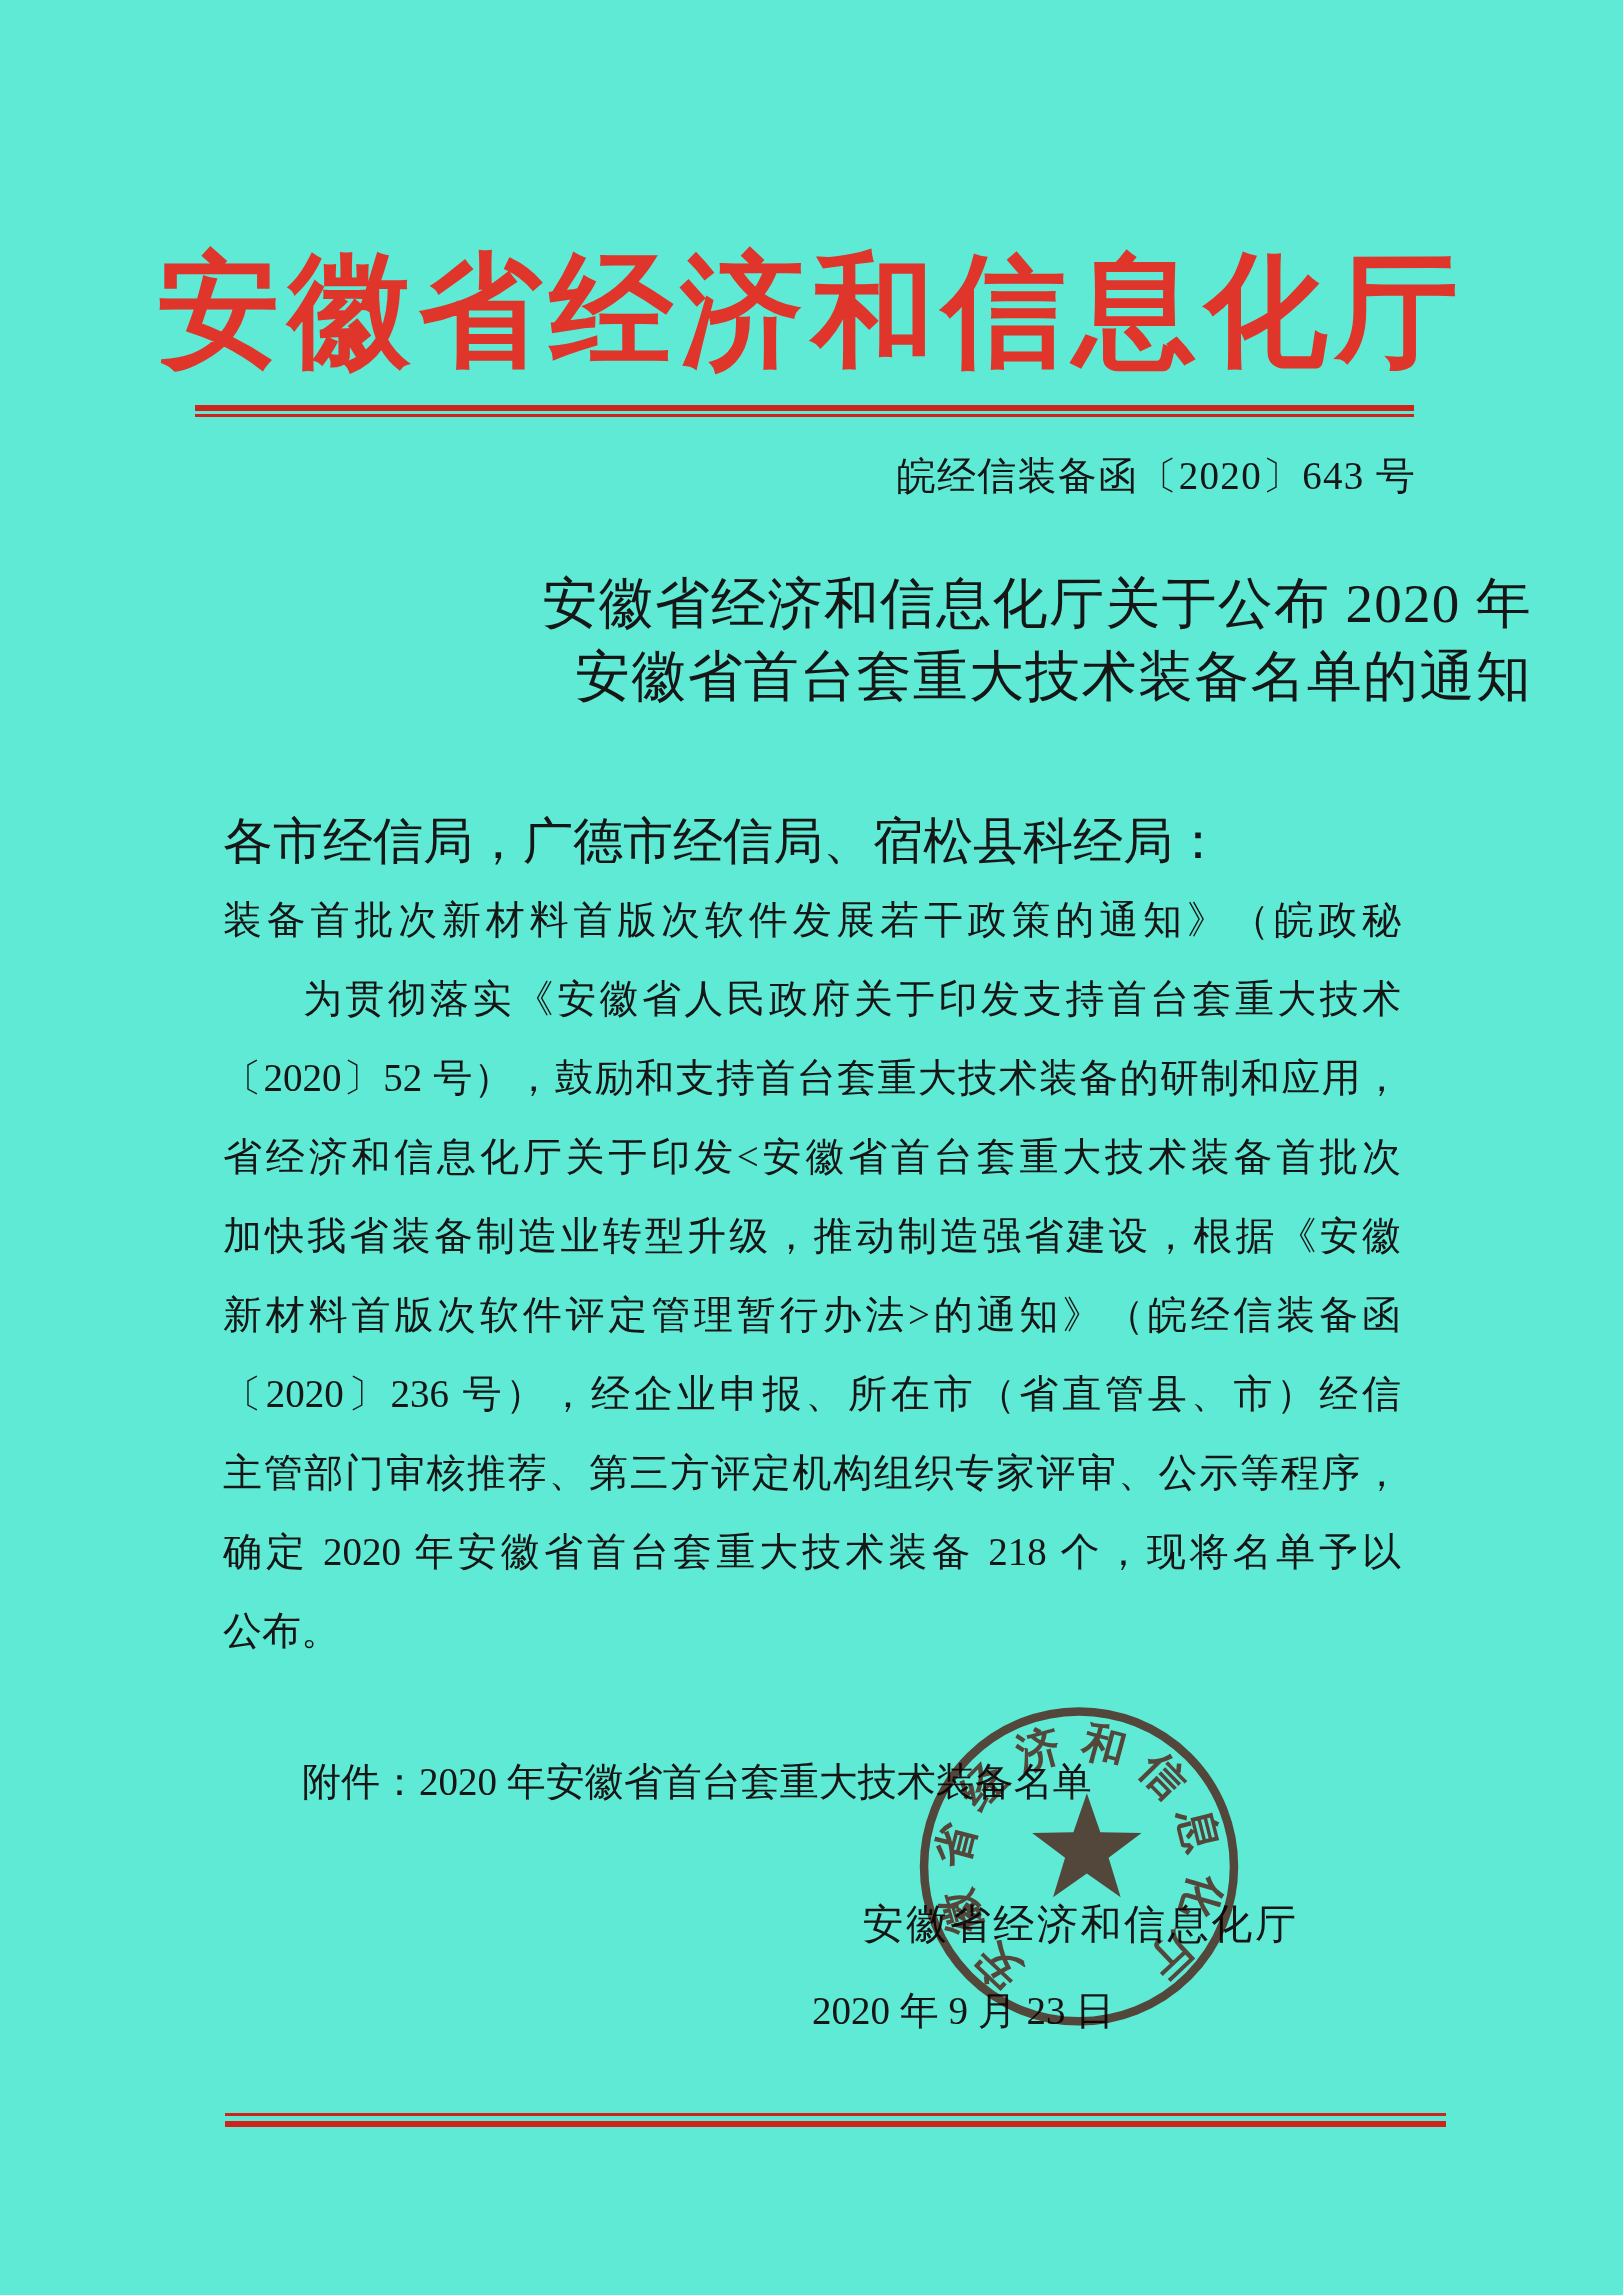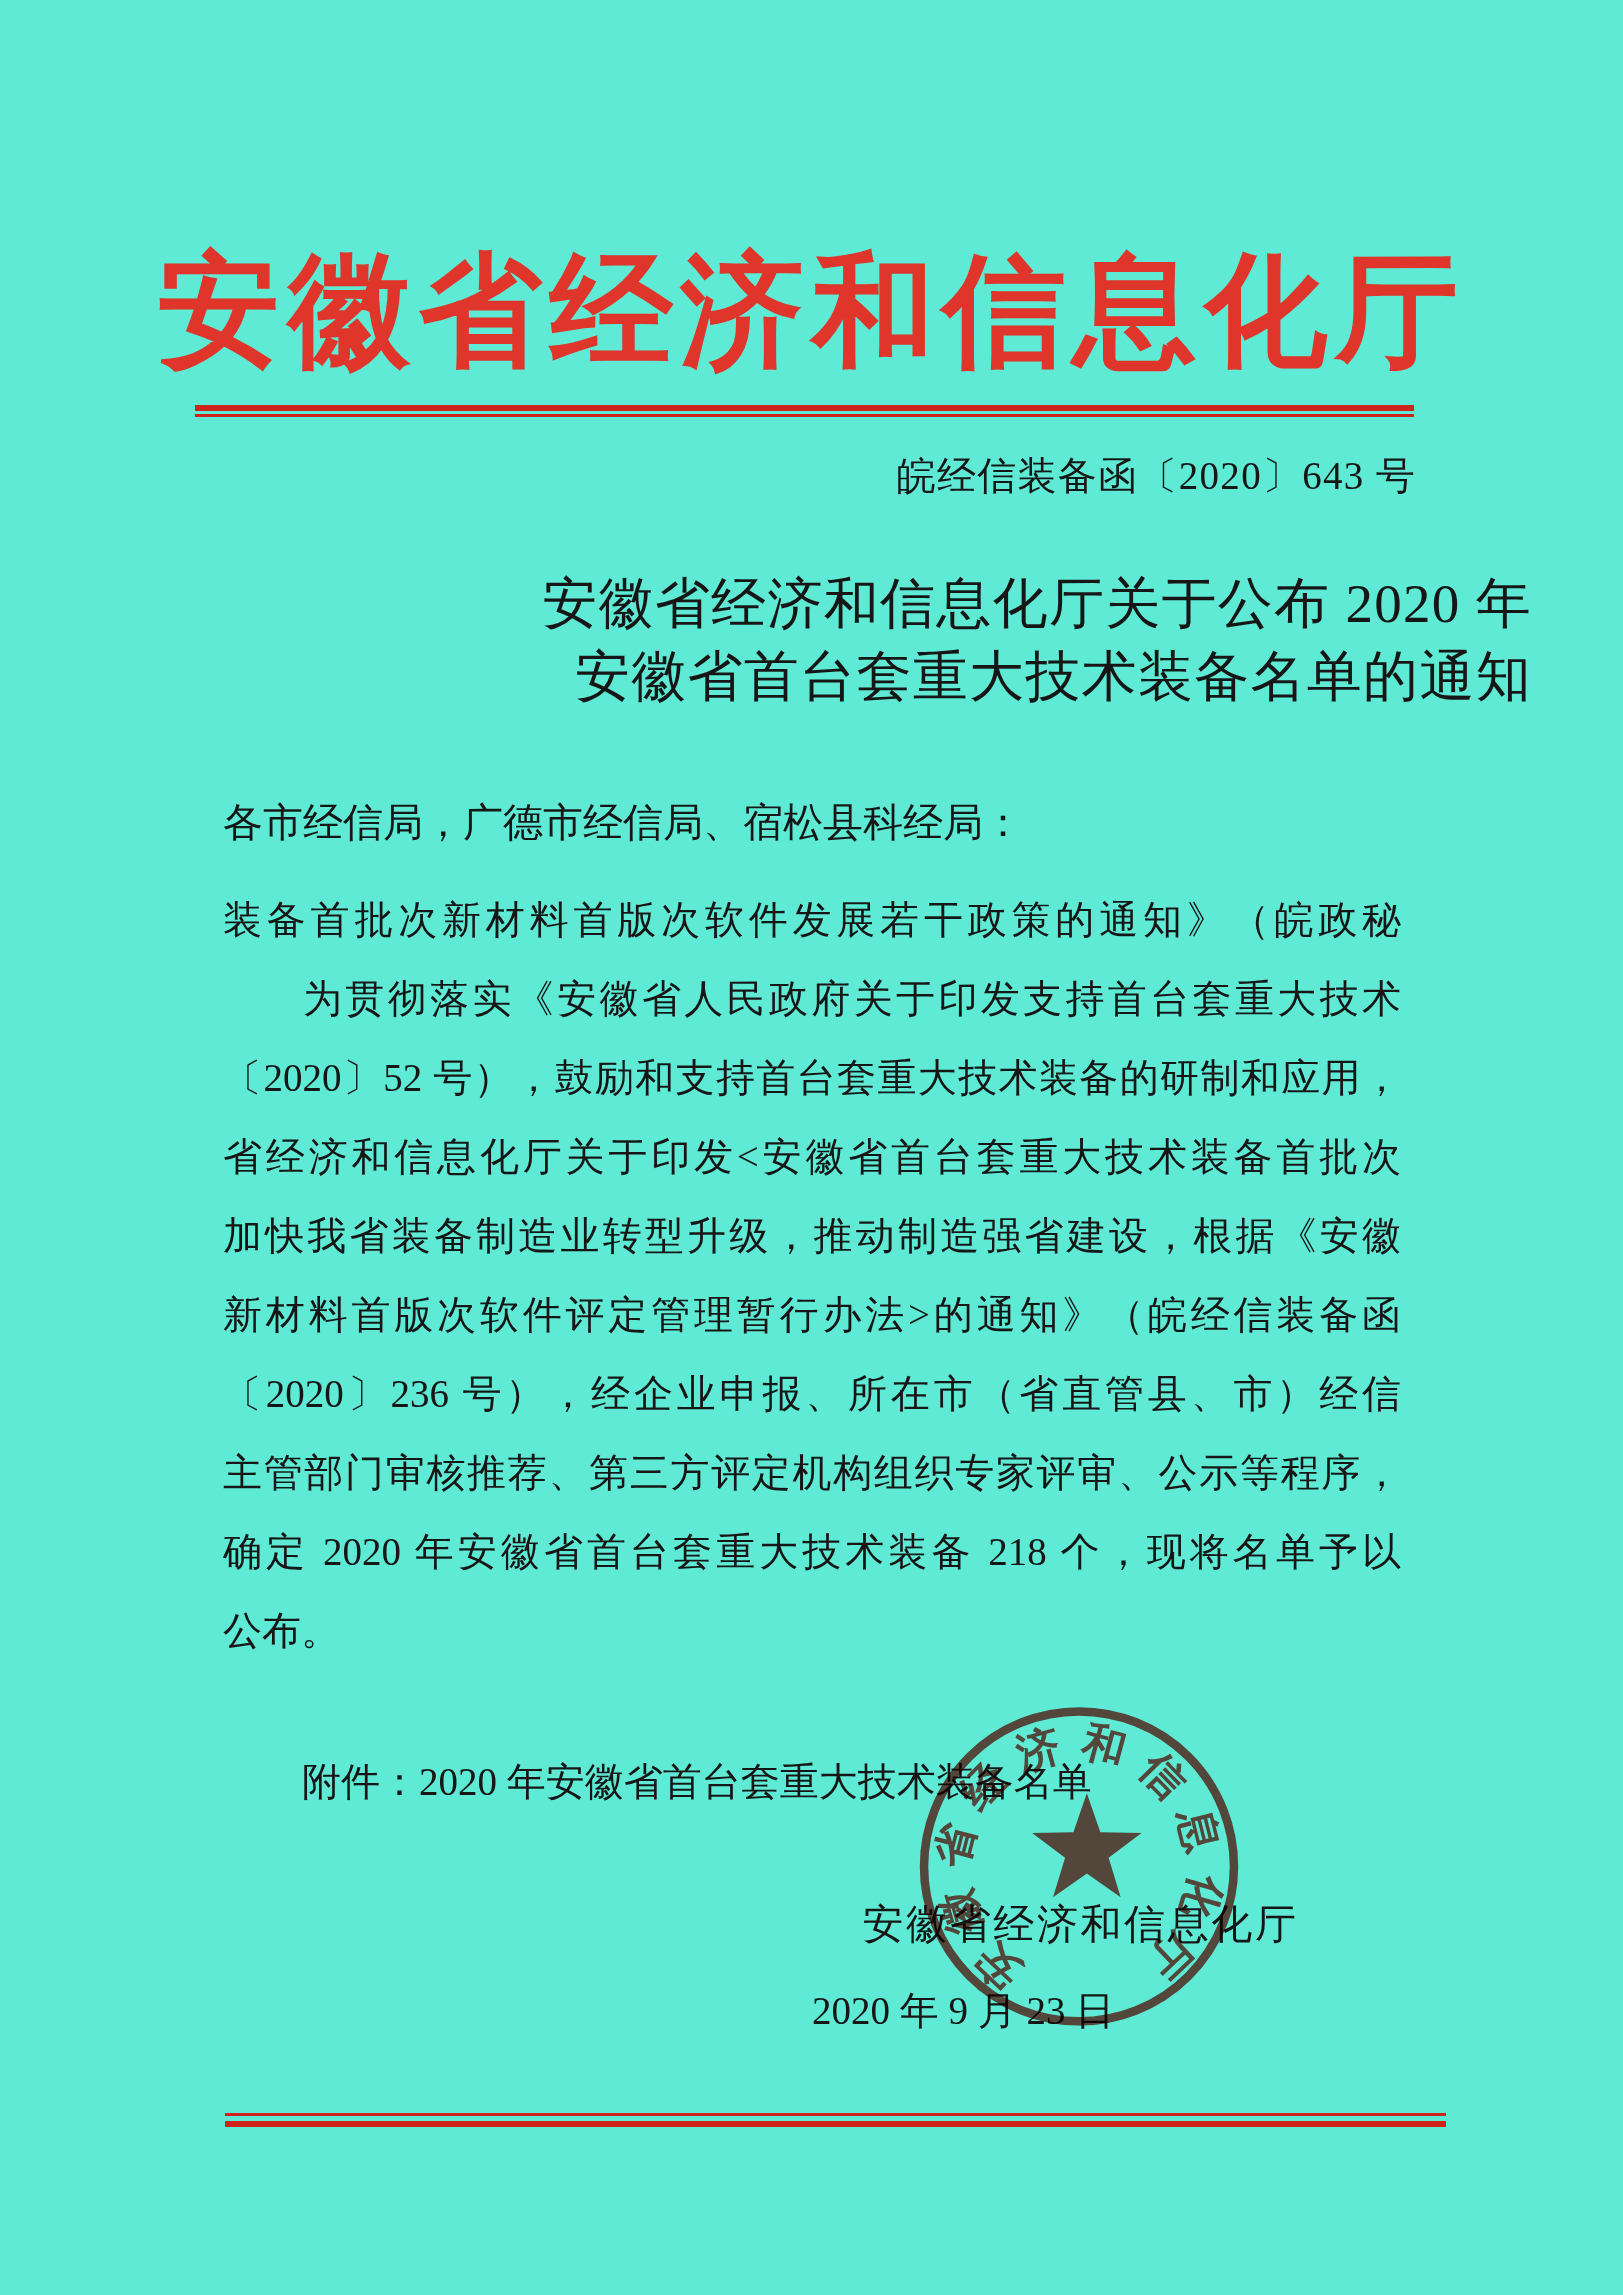--- a/index.html
+++ b/index.html
@@ -30,22 +30,22 @@
     position:absolute; top:452px; left:223px; width:1193px;
     text-align:right; font-size:39px; line-height:48px;
     letter-spacing:1.3px; white-space:nowrap;
   }
   .title {
     position:absolute; top:567px; left:92px; width:1440px;
     text-align:right; font-size:55px; font-weight:normal;
     line-height:73px; letter-spacing:1.3px;
   }
   .salutation {
-    position:absolute; top:802px; left:223px;
-    font-size:40px; line-height:42px; white-space:nowrap;
+    position:absolute; top:820px; left:223px;
+    font-size:50px; line-height:42px; white-space:nowrap;
   }
   .body-block {
     position:absolute; top:880px; left:223px; width:1178px;
     font-size:39px;
   }
   .body-line {
     height:79px; line-height:79px;
     text-align:justify; text-align-last:justify;
     text-justify:inter-character;
     white-space:nowrap;

